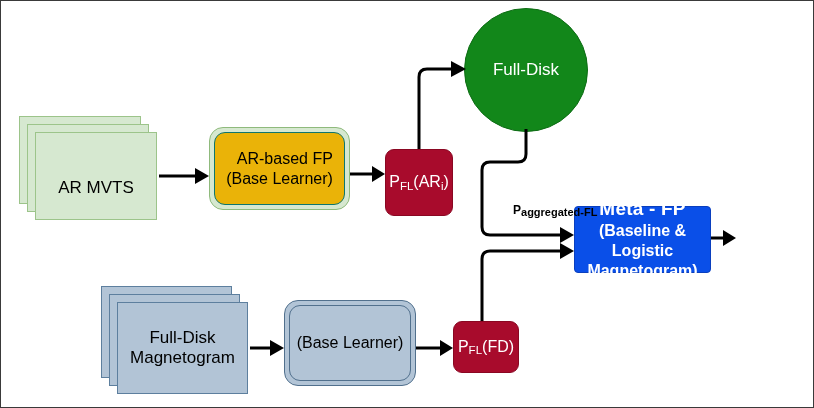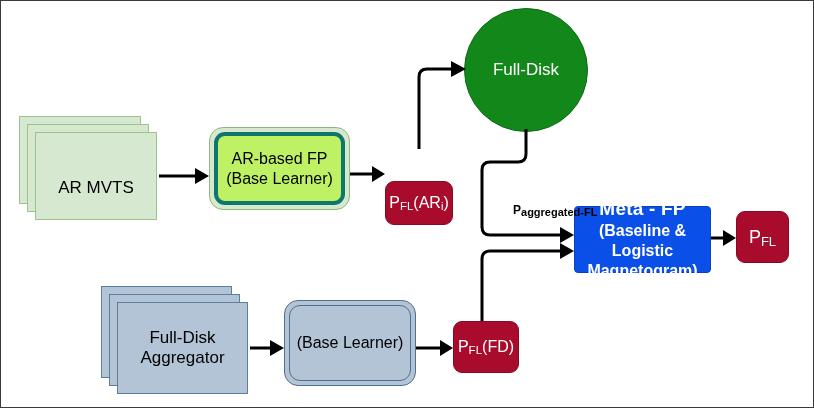--- a/index.html
+++ b/index.html
@@ -65,21 +65,21 @@
     border-radius: 11px;
     display: flex;
     align-items: center;
     justify-content: center;
     text-align: center;
     font-size: 16px;
     color: #000;
     line-height: 1.25;
   }
   .green-sub-outer { background: #d6e8d0; border: 1px solid #8fba7c; }
-  .green-sub-inner { background: #bef264; border: 4px solid #0f766e; }
+  .green-sub-inner { background: #eab308; border: 1px solid #0f766e; text-align: right; }
   .blue-sub-outer { background: #b2c4d6; border: 1px solid #51708d; }
   .blue-sub-inner { background: #b2c4d6; border: 1px solid #51708d; }
 
   
   .chip-red {
     background: #a80b2c;
     border: 1px solid #8a0722;
     border-radius: 9px;
     color: #ffffff;
     font-size: 16px;
@@ -152,54 +152,49 @@
 
   <div class="subproc-outer green-sub-outer" style="left:208px; top:126px; width:141px; height:83px;">
     <div class="subproc-inner green-sub-inner" style="left:4px; top:4px; right:4px; bottom:4px; width:auto; height:auto;">
       <div>
         <div>AR-based FP</div>
         <div>(Base Learner)</div>
       </div>
     </div>
   </div>
 
-  <div class="node chip-red" style="left:384px; top:148px; width:68px; height:44px;margin-top:32px;">
+  <div class="node chip-red" style="left:384px; top:148px; width:68px; height:67px;">
     <span>
       <span>P</span><span class="sub">FL</span><span>(AR</span><span class="sub">i</span><span>)</span>
     </span>
   </div>
 
   <div class="node circle-green" style="left:463px; top:7px; width:124px; height:124px;">
     <div>
       <div>Full-Disk</div>
     </div>
   </div>
 
   <div class="node meta-box" style="left:573px; top:205px; width:137px; height:67px;">
     <div class="meta-title">Meta - FP</div>
     <div class="meta-sub">
       <div>(Baseline &amp;</div>
       <div>Logistic Magnetogram)</div>
     </div>
   </div>
 
-  <div class="node chip-red" style="left:735px; top:210px; width:53px; height:52px;">
-    <span style="font-size:18px;">
-      <span>P</span><span class="sub">FL</span>
-    </span>
-  </div>
 
   <div class="stack-blue">
     <div class="sheet" style="left:100px; top:285px; width:131px; height:92px;"></div>
     <div class="sheet" style="left:108px; top:293px; width:131px; height:92px;"></div>
     <div class="sheet" style="left:116px; top:301px; width:131px; height:92px;"></div>
     <div class="stack-label" style="left:116px; top:301px; width:131px; height:92px;">
       <div>
         <div>Full-Disk</div>
-        <div>Aggregator</div>
+        <div>Magnetogram</div>
       </div>
     </div>
   </div>
 
   <div class="subproc-outer blue-sub-outer" style="left:283px; top:299px; width:132px; height:86px;">
     <div class="subproc-inner blue-sub-inner" style="left:4px; top:4px; right:4px; bottom:4px; width:auto; height:auto;">
       <div>
         <div>(Base Learner)</div>
       </div>
     </div>

